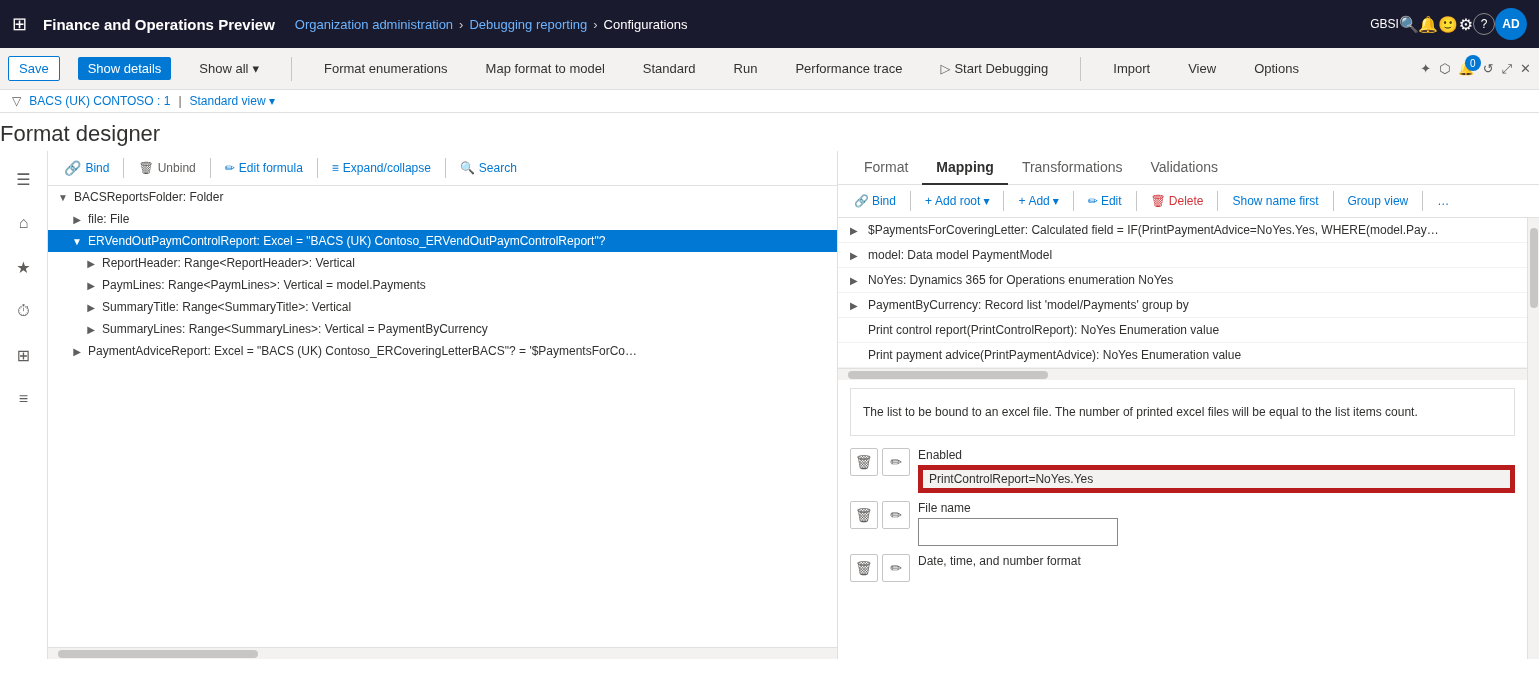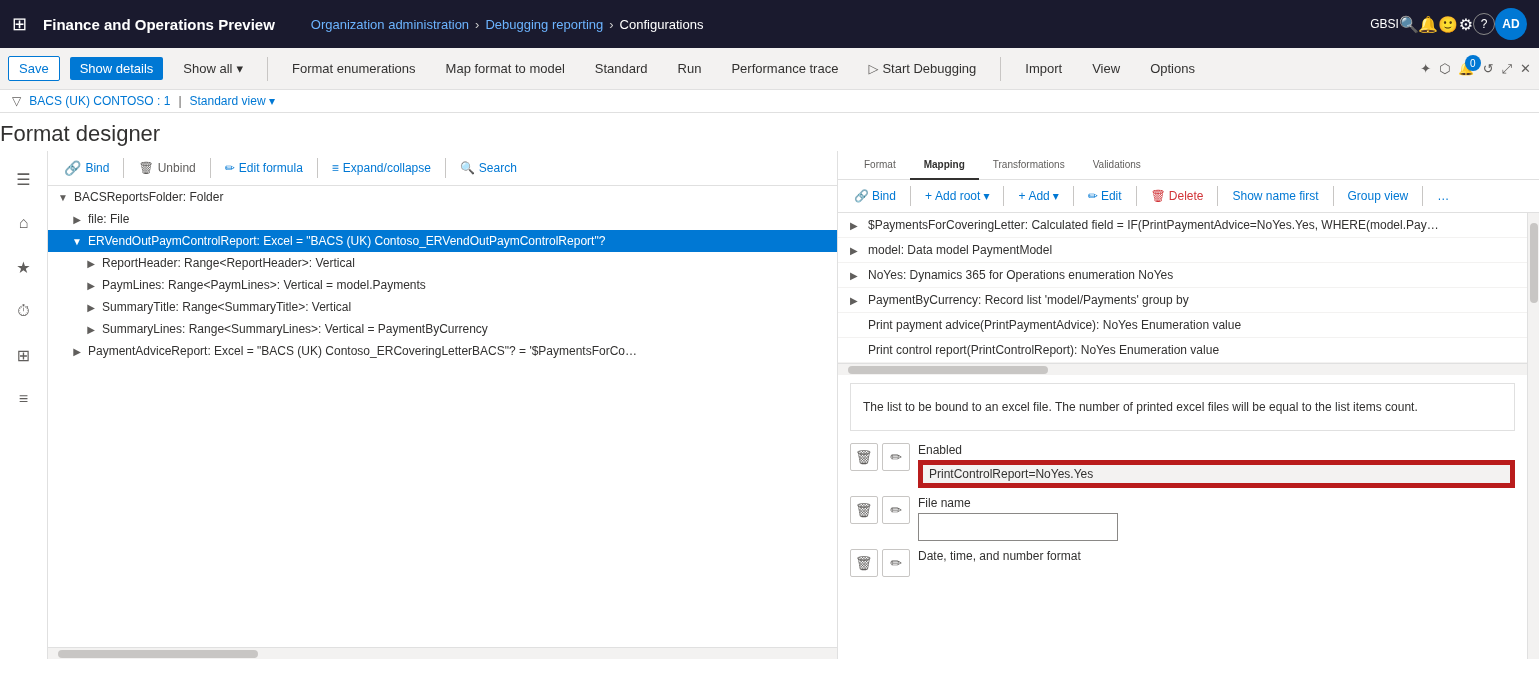--- a/index.html
+++ b/index.html
@@ -9,34 +9,34 @@
     .top-nav {
       background: #1a1a2e;
       color: #fff;
       height: 48px;
       display: flex;
       align-items: center;
       padding: 0 12px;
       gap: 8px;
     }
     .top-nav .app-grid { font-size: 18px; margin-right: 8px; cursor: pointer; }
-    .top-nav .app-title { font-size: 15px; font-weight: 600; margin-right: 28px; }
+    .top-nav .app-title { font-size: 15px; font-weight: 600; margin-right: 12px; }
     .top-nav .breadcrumb { display: flex; align-items: center; gap: 6px; font-size: 13px; color: #ccc; }
     .top-nav .right-icons { margin-left: auto; display: flex; align-items: center; color: #fff; font-size: 16px; }
     .top-nav .avatar { background: #0078d4; border-radius: 50%; width: 32px; height: 32px; display: flex; align-items: center; justify-content: center; font-size: 12px; font-weight: bold; }
 
     
     .toolbar {
       background: #f3f2f1;
       border-bottom: 1px solid #e0e0e0;
       height: 42px;
       display: flex;
       align-items: center;
       padding: 0 8px;
-      gap: 10px;
+      gap: 18px;
     }
     .toolbar-btn {
       display: flex; align-items: center; gap: 4px;
       padding: 4px 10px;
       font-size: 13px;
       cursor: pointer;
       border: none;
       background: transparent;
       color: #323130;
       border-radius: 2px;
@@ -142,21 +142,21 @@
     .tabs {
       display: flex;
       align-items: center;
       border-bottom: 1px solid #e0e0e0;
       padding: 0 12px;
       background: #fff;
       flex-shrink: 0;
     }
     .tab {
       padding: 8px 14px;
-      font-size: 10px;
+      font-size: 14px;
       cursor: pointer;
       color: #605e5c;
       border-bottom: 2px solid transparent;
       margin-bottom: -1px;
     }
     .tab.active { color: #323130; border-bottom: 2px solid #323130; font-weight: 600; }
 
     
     .right-toolbar {
       display: flex;
@@ -538,25 +538,25 @@
           <div class="data-item">
             <span class="expander">▶</span>
             <span>NoYes: Dynamics 365 for Operations enumeration NoYes</span>
           </div>
           <div class="data-item">
             <span class="expander">▶</span>
             <span>PaymentByCurrency: Record list 'model/Payments' group by</span>
           </div>
           <div class="data-item">
             <span class="expander" style="width:12px;"></span>
-            <span>Print payment advice(PrintPaymentAdvice): NoYes Enumeration value</span>
+            <span>Print control report(PrintControlReport): NoYes Enumeration value</span>
           </div>
           <div class="data-item">
             <span class="expander" style="width:12px;"></span>
-            <span>Print control report(PrintControlReport): NoYes Enumeration value</span>
+            <span>Print payment advice(PrintPaymentAdvice): NoYes Enumeration value</span>
           </div>
         </div>
 
         <div class="right-scrollbar">
           <div class="thumb"></div>
         </div>
 
         <div class="info-box">
           <span>The list to be bound to an excel file. The number of printed excel files will be equal to the list items count.</span>
         </div>

